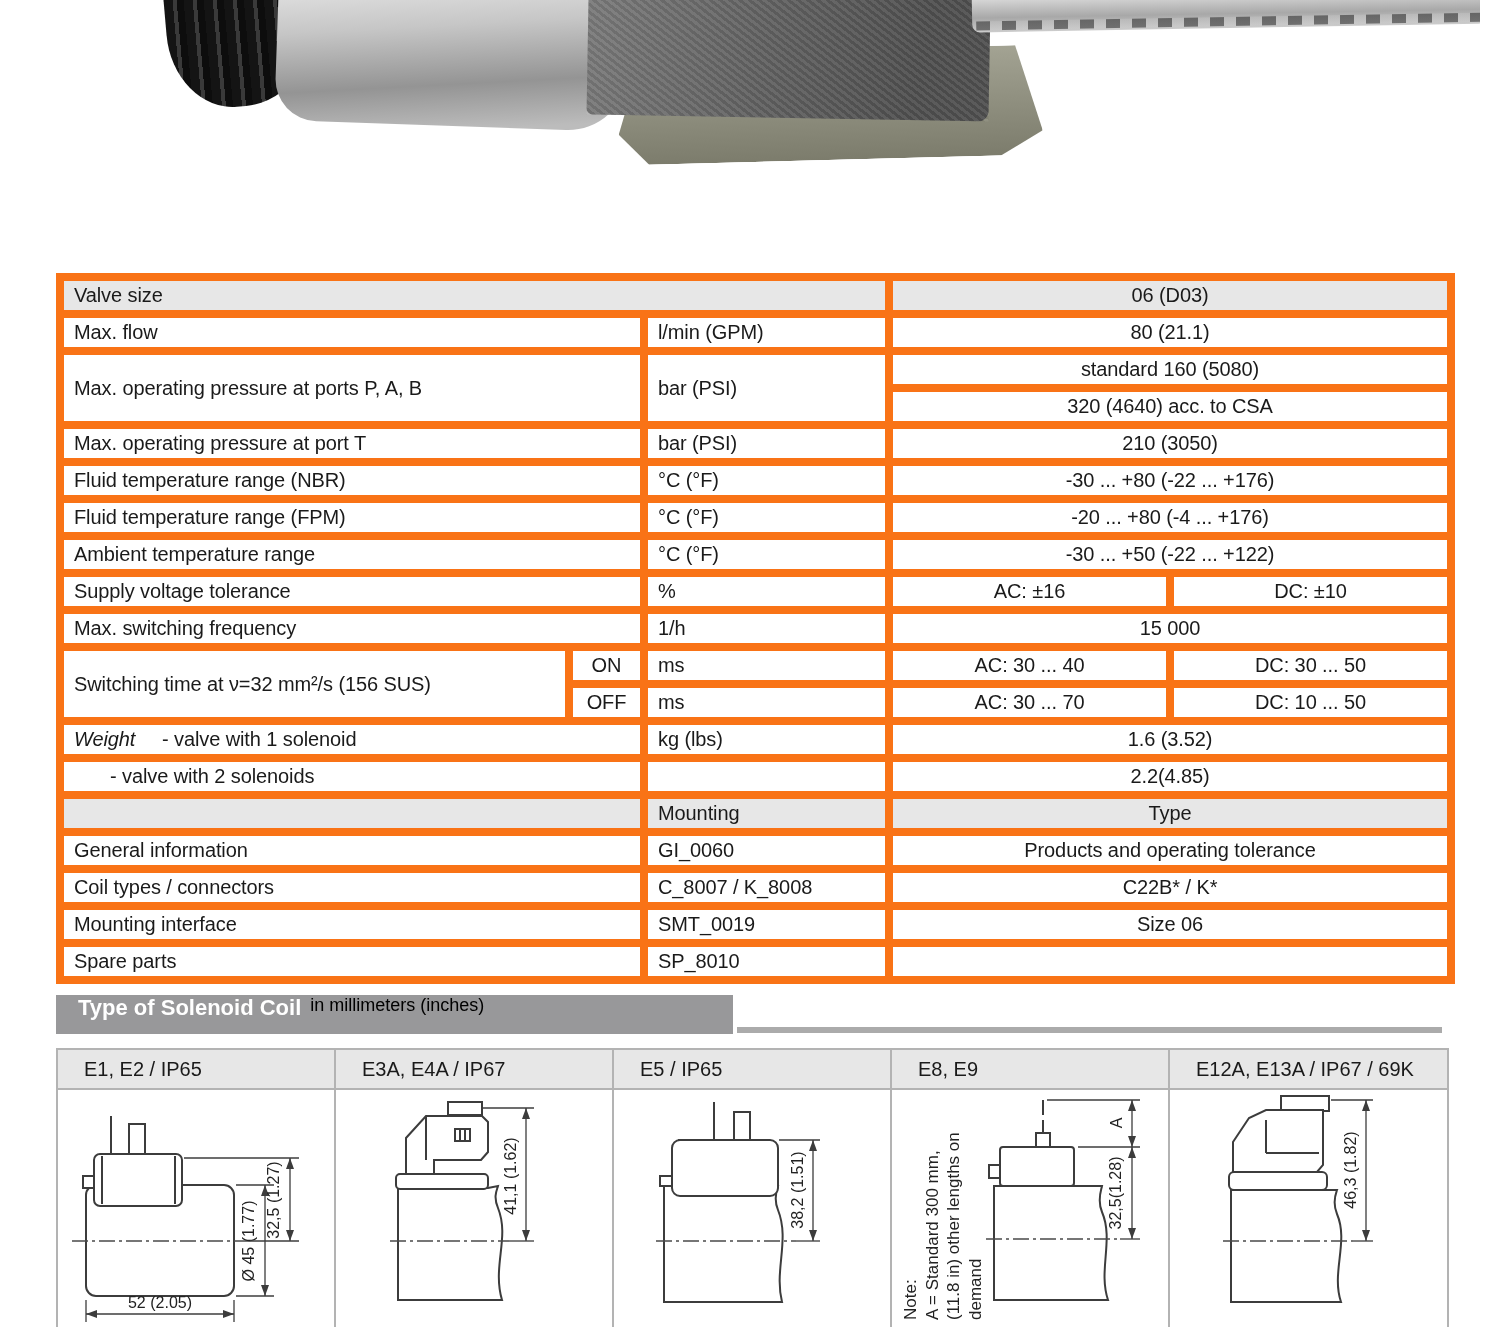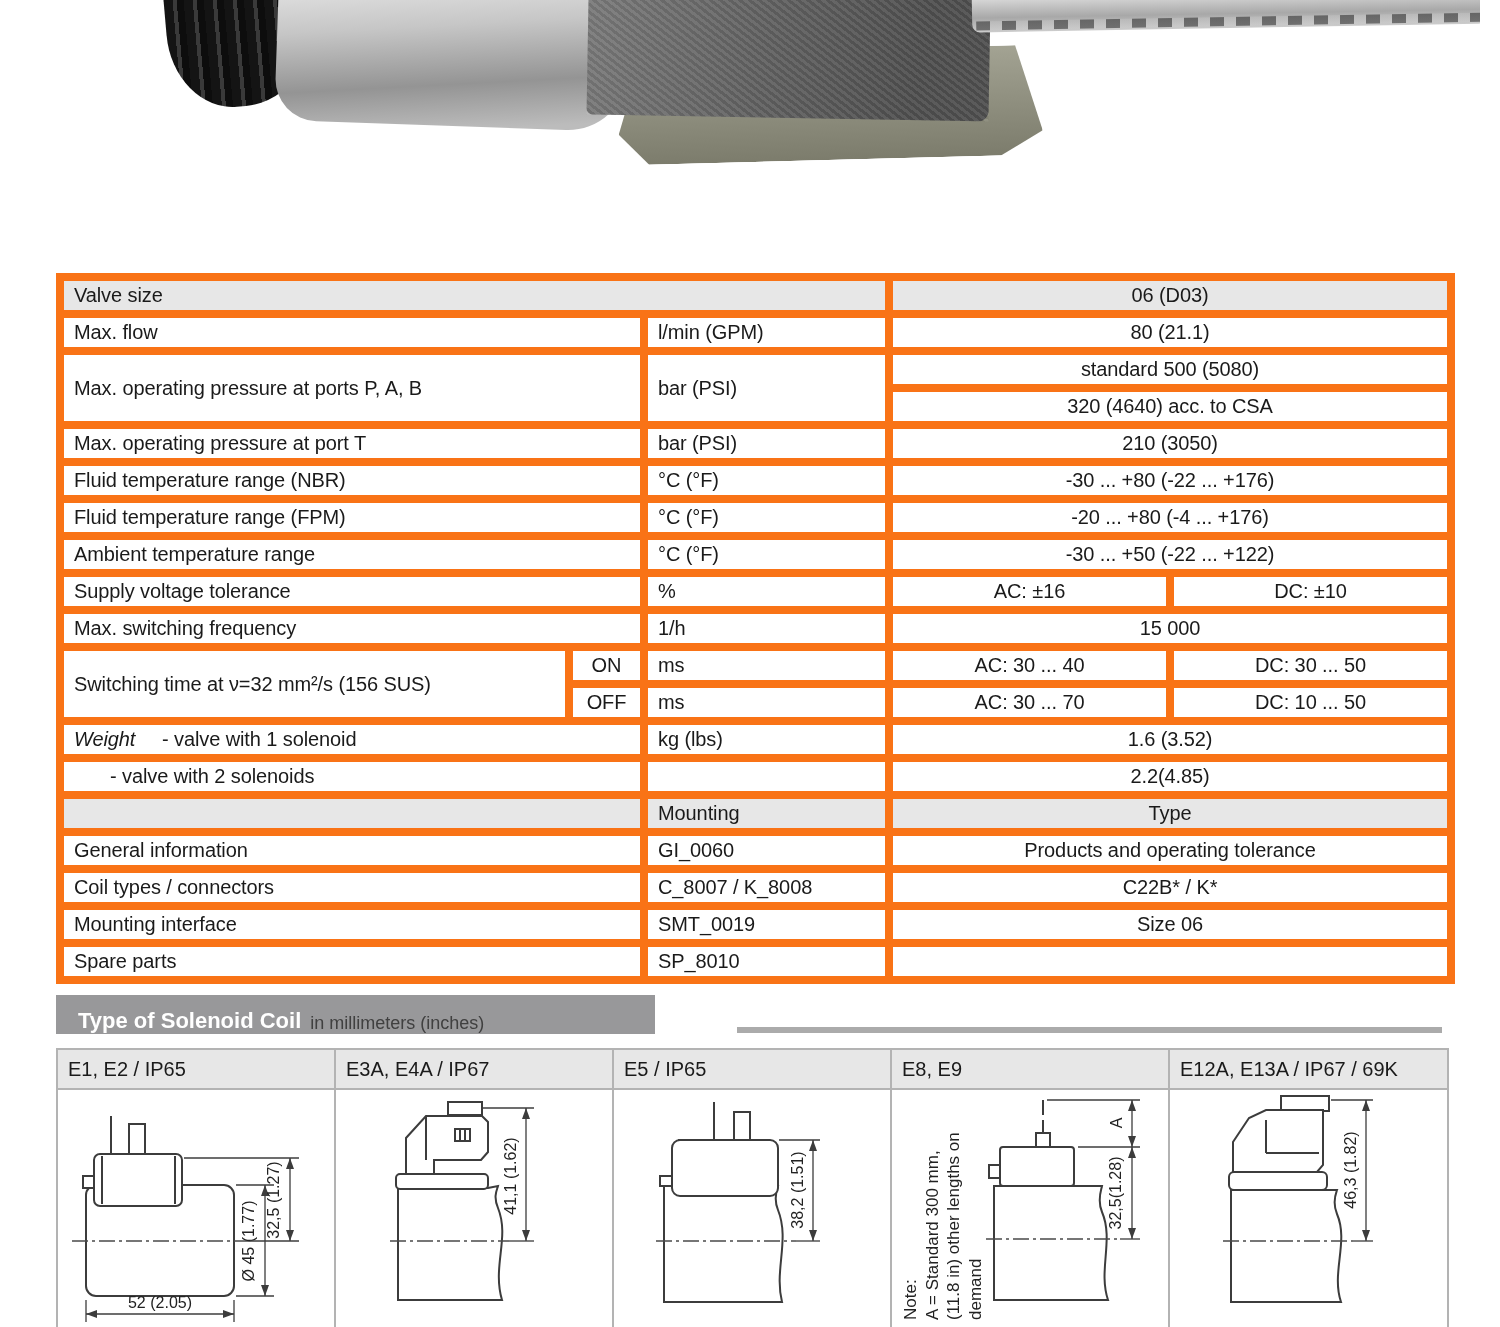--- a/index.html
+++ b/index.html
@@ -33,28 +33,28 @@
   table.spec{position:absolute;left:56px;top:273px;width:1391px;border-collapse:collapse;
              table-layout:fixed;font-size:20px;letter-spacing:-0.1px;}
   table.spec td{border:8px solid #f97316;height:29px;padding:0 10px;background:#fff;
                 overflow:hidden;white-space:nowrap;}
   table.spec td.c{text-align:center;padding:0 4px;margin-top:9px;}
   table.spec tr.gray td{background:#e7e7e7;}
   table.spec td .wprefix{display:inline-block;width:88px;font-style:italic;}
   table.spec td.indent{padding-left:46px;}
 
   
-  .coil-title{position:absolute;left:56px;top:995px;width:599px;height:39px;background:#98989a;
-              color:#fff;display:flex;align-items:flex-end;padding-left:22px;box-sizing:border-box;}
+  .coil-title{position:absolute;left:56px;top:995px;width:677px;height:39px;background:#98989a;
+              color:#fff;display:flex;align-items:flex-start;padding-left:22px;box-sizing:border-box;}
   .coil-title .t{font-weight:bold;font-size:22px;}
-  .coil-title .s{font-size:18px;color:#404040;margin-left:9px;}
+  .coil-title .s{font-size:18px;color:#000000;margin-left:9px;}
   .coil-rule{position:absolute;left:737px;top:1027px;width:705px;height:6px;background:#ababab;}
   table.coil{position:absolute;left:56px;top:1048px;width:1391px;border-collapse:collapse;table-layout:fixed;}
   table.coil td{border:2px solid #b3b3b3;background:#fff;}
-  table.coil tr.hdr td{height:38px;background:#e7e7e7;font-size:20px;padding:0 10px;white-space:nowrap;overflow:hidden;}
+  table.coil tr.hdr td{height:38px;background:#e7e7e7;font-size:20px;padding:0 26px;white-space:nowrap;overflow:hidden;}
   table.coil tr.dgm td{height:239px;padding:0;vertical-align:top;}
   .dgm svg{display:block;margin:0 auto;}
   .ln{stroke:#3c3c3c;stroke-width:2;fill:none;}
   .fw{stroke:#3c3c3c;stroke-width:2;fill:#fff;}
   .cl{stroke:#4a4a4a;stroke-width:1.4;fill:none;stroke-dasharray:16 4 3 4;}
   .dm{stroke:#3c3c3c;stroke-width:1.3;fill:none;}
   .ar{fill:#3c3c3c;stroke:none;}
   .dt{font-family:"Liberation Sans",sans-serif;font-size:16px;fill:#222;}
   .nt{font-family:"Liberation Sans",sans-serif;font-size:17px;fill:#222;}
 </style>
@@ -85,21 +85,21 @@
       <td colspan="2" class="c">06 (D03)</td>
     </tr>
     <tr>
       <td colspan="2">Max. flow</td>
       <td>l/min (GPM)</td>
       <td colspan="2" class="c">80 (21.1)</td>
     </tr>
     <tr>
       <td colspan="2" rowspan="2">Max. operating pressure at ports P, A, B</td>
       <td rowspan="2">bar (PSI)</td>
-      <td colspan="2" class="c">standard 500 (5080)</td>
+      <td colspan="2" class="c">standard 160 (5080)</td>
     </tr>
     <tr>
       <td colspan="2" class="c">320 (4640) acc. to CSA</td>
     </tr>
     <tr>
       <td colspan="2">Max. operating pressure at port T</td>
       <td>bar (PSI)</td>
       <td colspan="2" class="c">210 (3050)</td>
     </tr>
     <tr>

